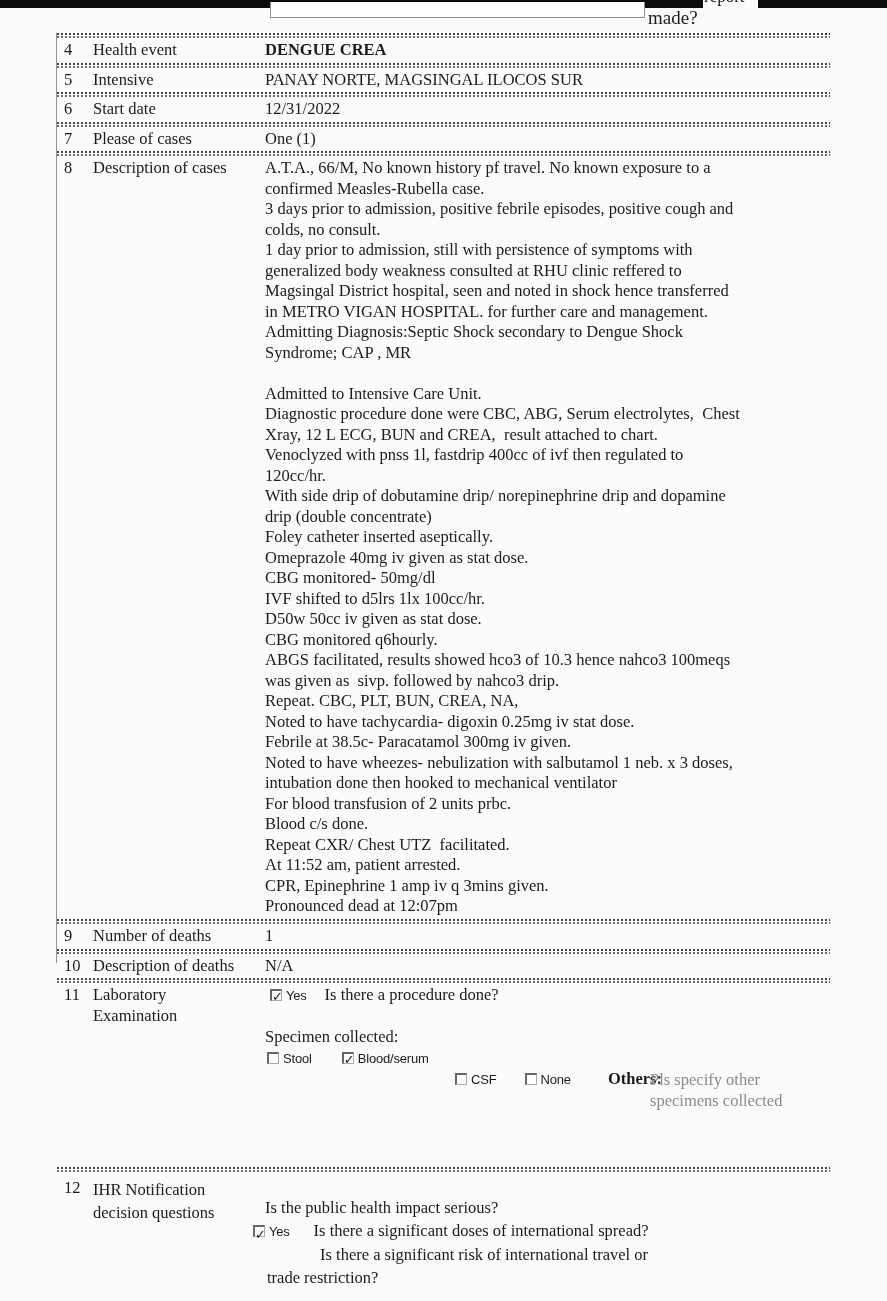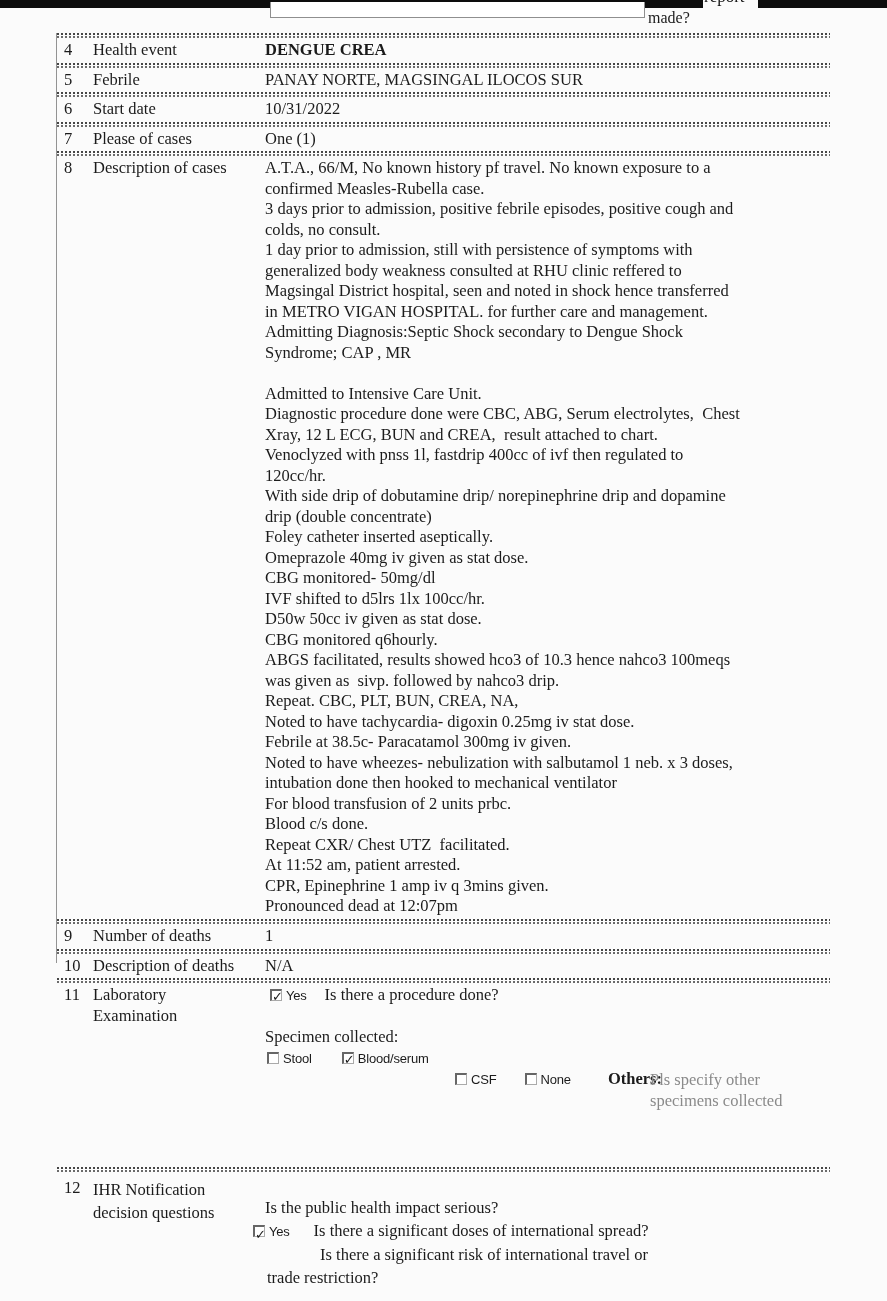--- a/index.html
+++ b/index.html
@@ -9,21 +9,21 @@
     font-family:"Liberation Serif","DejaVu Serif",serif;
     font-size:16.5px;line-height:20.5px;
   }
   
   .topbar{position:absolute;top:0;height:8px;background:#0d0d0d;}
   .topbar.seg1{left:0;width:703px;}
   .topbar.seg2{left:758px;width:129px;}
   .clipped-word{position:absolute;left:704px;top:-13px;font-size:17px;color:#111;}
   .top-box{position:absolute;left:270px;top:2px;width:375px;height:16px;background:#fff;
     border:1px solid #8f8f8f;border-top:none;box-sizing:border-box;}
-  .made{position:absolute;left:648px;top:8px;font-size:16px;}
+  .made{position:absolute;left:648px;top:8px;font-size:19px;}
   
   .table{position:absolute;left:57px;top:33px;width:773px;}
   .table::before{content:'';position:absolute;left:-1px;top:0;width:1px;height:930px;background:#939393;}
   .sep{height:5px;
     background:
       repeating-linear-gradient(to right,#454545 0 2px,transparent 2px 4px) 0 0/100% 2px no-repeat,
       repeating-linear-gradient(to right,#6a6a6a 0 2px,transparent 2px 4px) 0 3px/100% 2px no-repeat;}
   .sep.thick{height:6px;}
   .row{display:flex;align-items:flex-start;}
   .col-num{width:36px;box-sizing:border-box;padding:2px 0 2px 7px;flex:none;}
@@ -64,29 +64,29 @@
 
     <div class="row r-short">
       <div class="col-num">4</div>
       <div class="col-label">Health event</div>
       <div class="col-value"><span class="bold">DENGUE CREA</span></div>
     </div>
     <div class="sep"></div>
 
     <div class="row r-short">
       <div class="col-num">5</div>
-      <div class="col-label">Febrile</div>
+      <div class="col-label">Intensive</div>
       <div class="col-value">PANAY NORTE, MAGSINGAL ILOCOS SUR</div>
     </div>
     <div class="sep"></div>
 
     <div class="row r-short">
       <div class="col-num">6</div>
       <div class="col-label">Start date</div>
-      <div class="col-value">10/31/2022</div>
+      <div class="col-value">12/31/2022</div>
     </div>
     <div class="sep"></div>
 
     <div class="row r-short">
       <div class="col-num">7</div>
       <div class="col-label">Please of cases</div>
       <div class="col-value">One (1)</div>
     </div>
     <div class="sep"></div>
 

